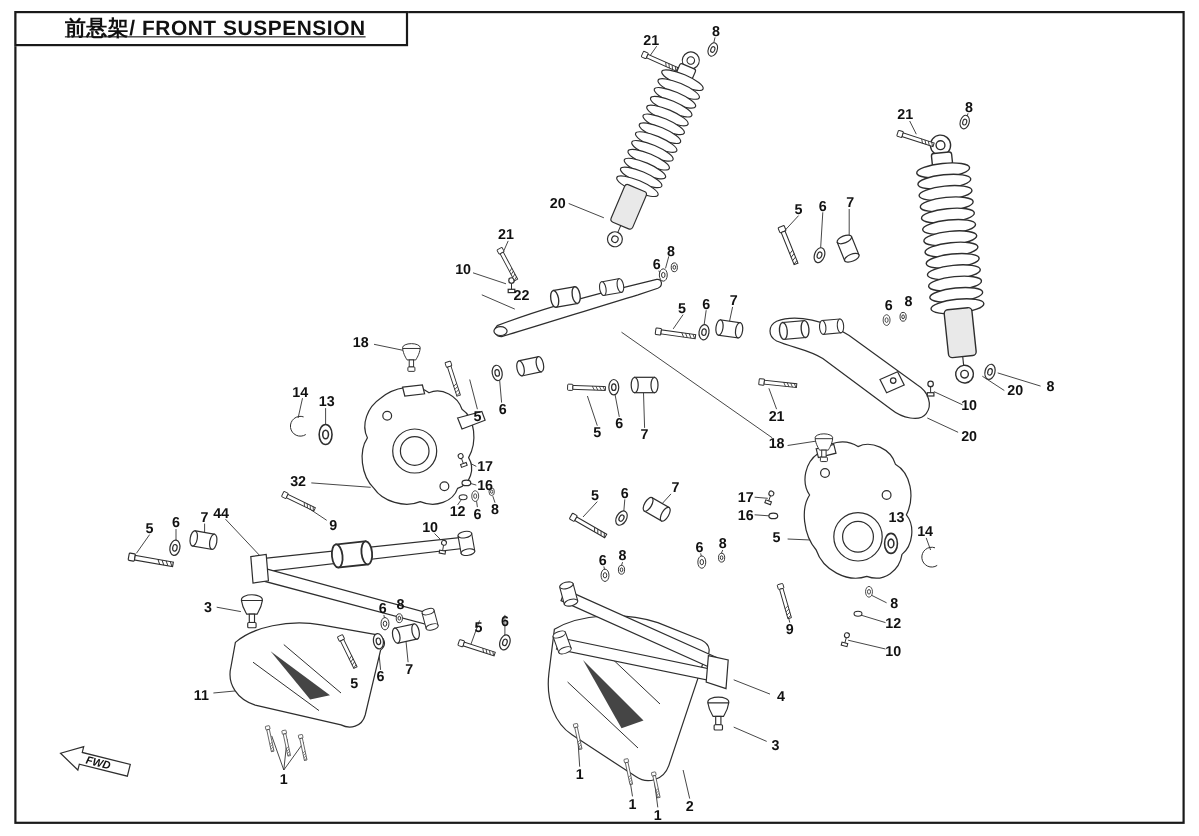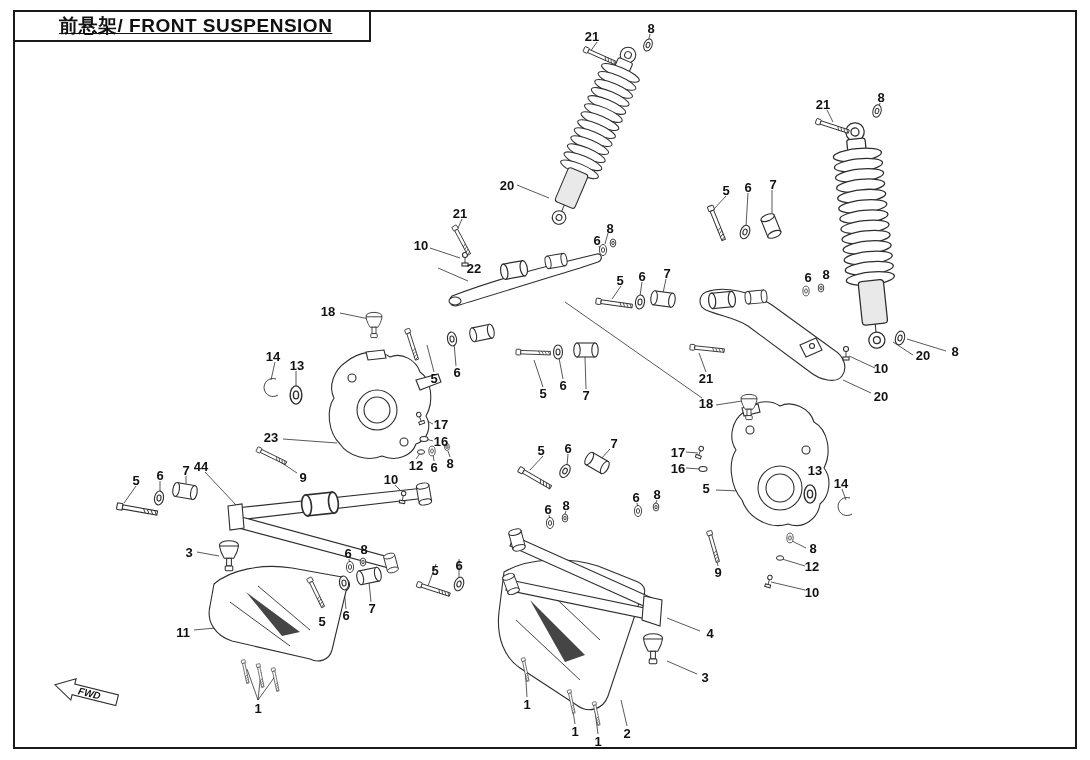--- a/index.html
+++ b/index.html
@@ -345,21 +345,21 @@
     <span class="callout" style="left: 457px; top: 372px;">6</span>
     <span class="callout" style="left: 543px; top: 393px;">5</span>
     <span class="callout" style="left: 563px; top: 385px;">6</span>
     <span class="callout" style="left: 586px; top: 395px;">7</span>
     <span class="callout" style="left: 706px; top: 378px;">21</span>
     <span class="callout" style="left: 881px; top: 368px;">10</span>
     <span class="callout" style="left: 923px; top: 355px;">20</span>
     <span class="callout" style="left: 955px; top: 351px;">8</span>
     <span class="callout" style="left: 881px; top: 396px;">20</span>
     <span class="callout" style="left: 706px; top: 403px;">18</span>
-    <span class="callout" style="left: 271px; top: 437px;">23</span>
+    <span class="callout" style="left: 271px; top: 437px;">32</span>
     <span class="callout" style="left: 441px; top: 424px;">17</span>
     <span class="callout" style="left: 441px; top: 441px;">16</span>
     <span class="callout" style="left: 303px; top: 477px;">9</span>
     <span class="callout" style="left: 416px; top: 465px;">12</span>
     <span class="callout" style="left: 391px; top: 479px;">10</span>
     <span class="callout" style="left: 434px; top: 467px;">6</span>
     <span class="callout" style="left: 450px; top: 463px;">8</span>
     <span class="callout" style="left: 201px; top: 466px;">44</span>
     <span class="callout" style="left: 136px; top: 480px;">5</span>
     <span class="callout" style="left: 160px; top: 475px;">6</span>

